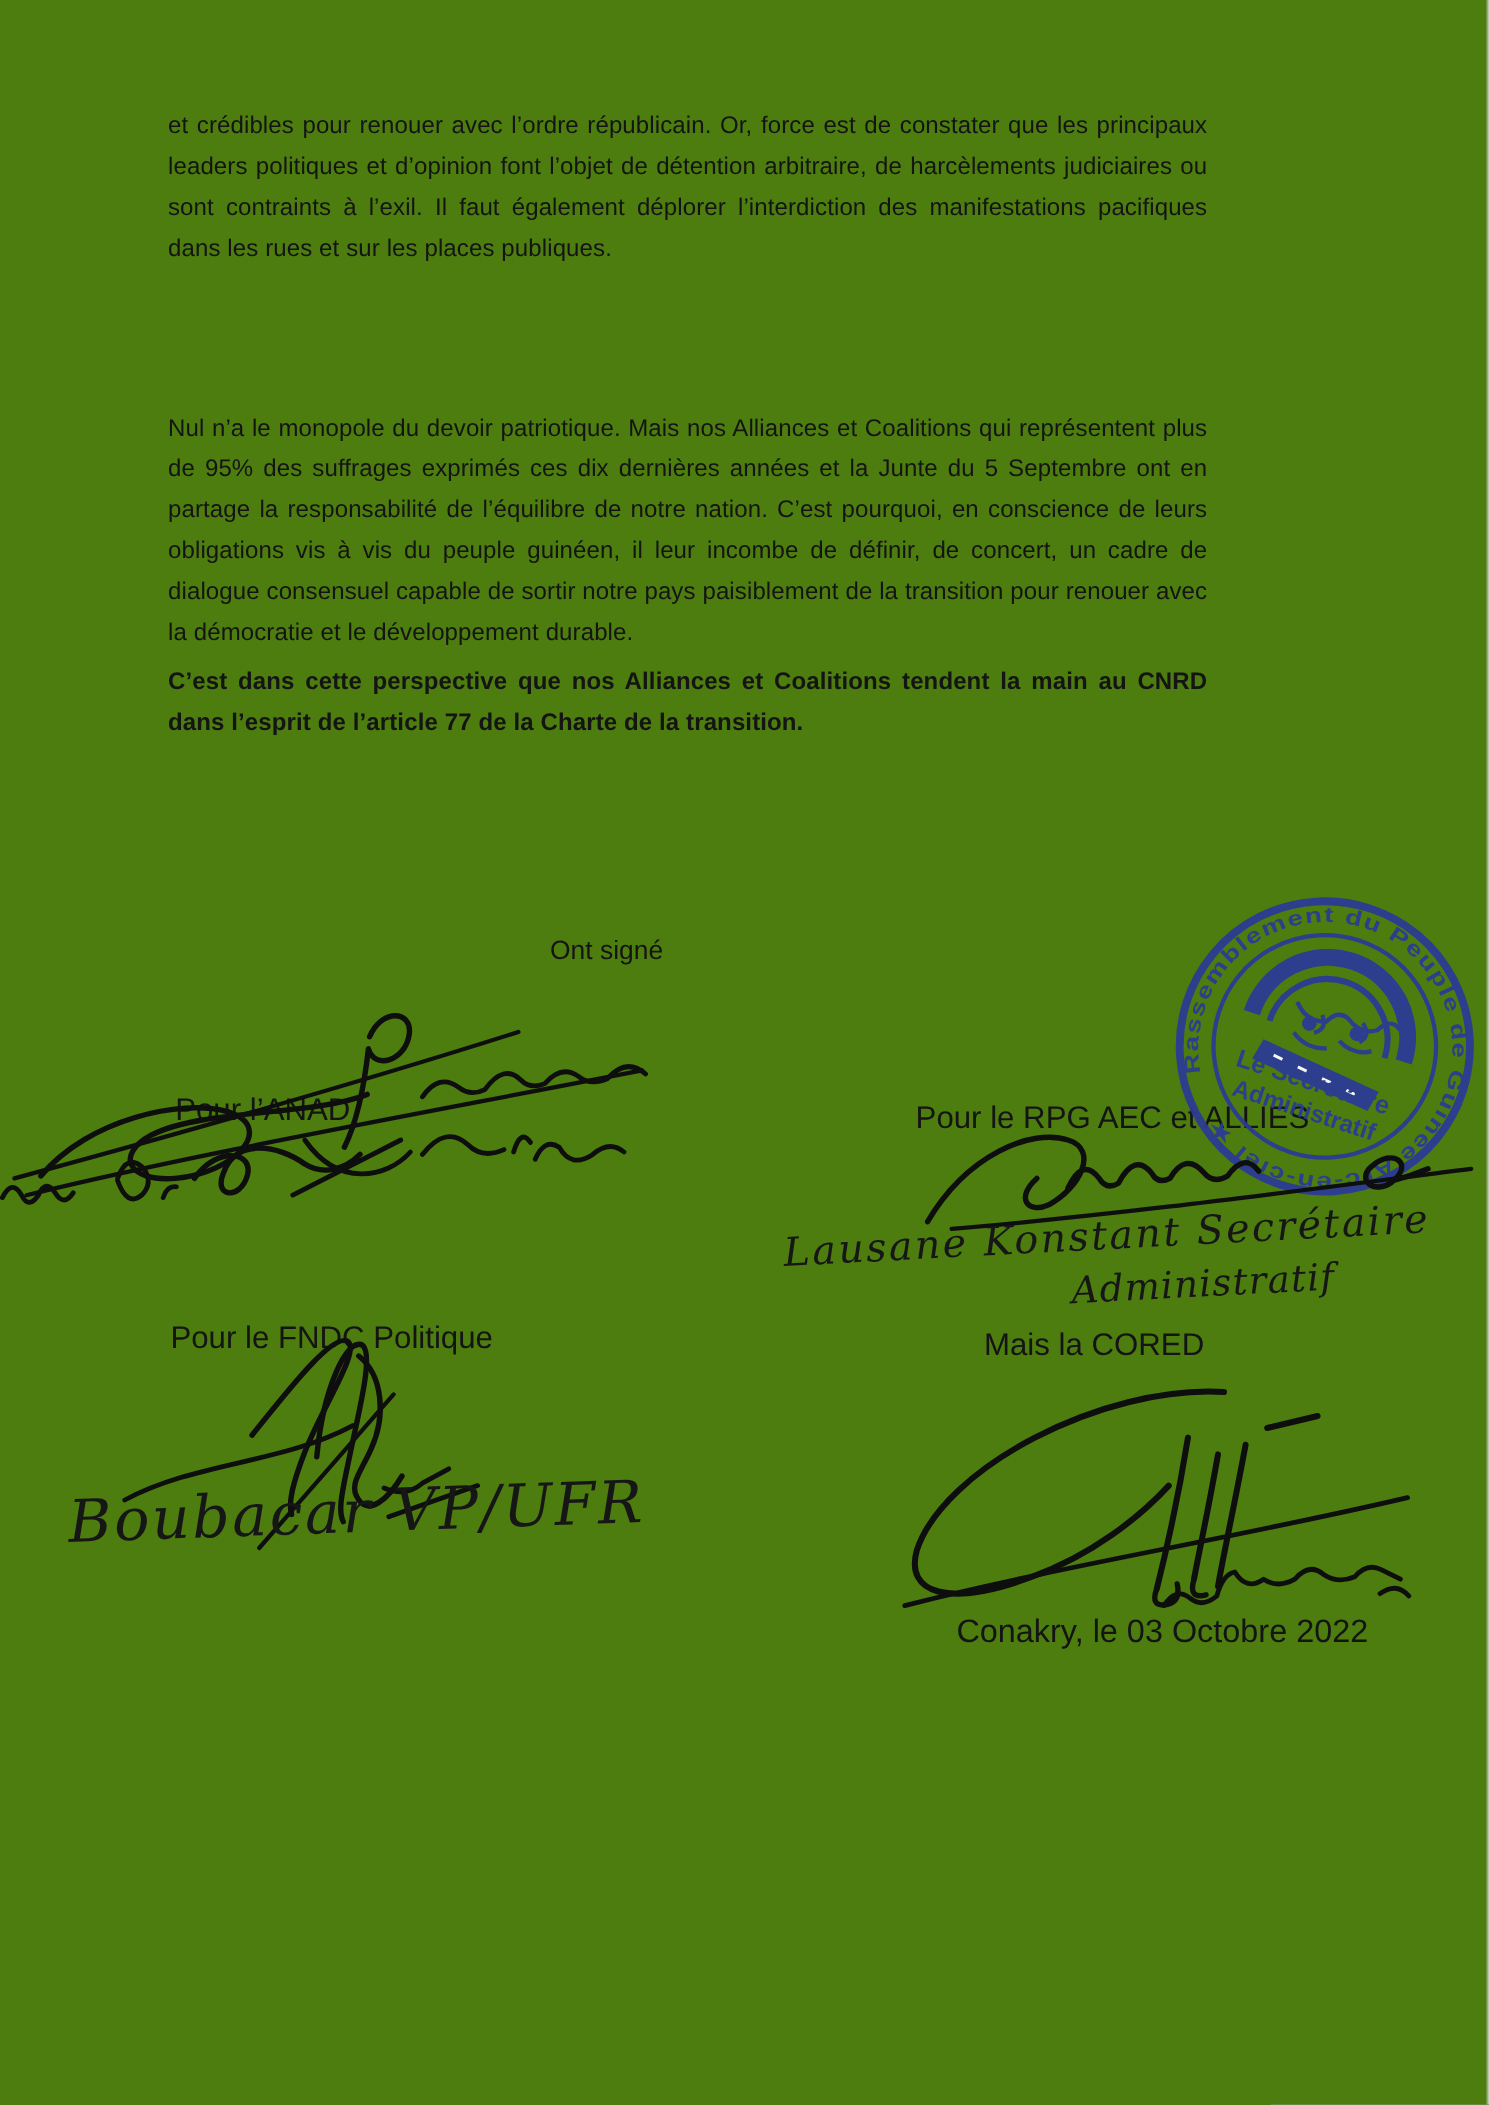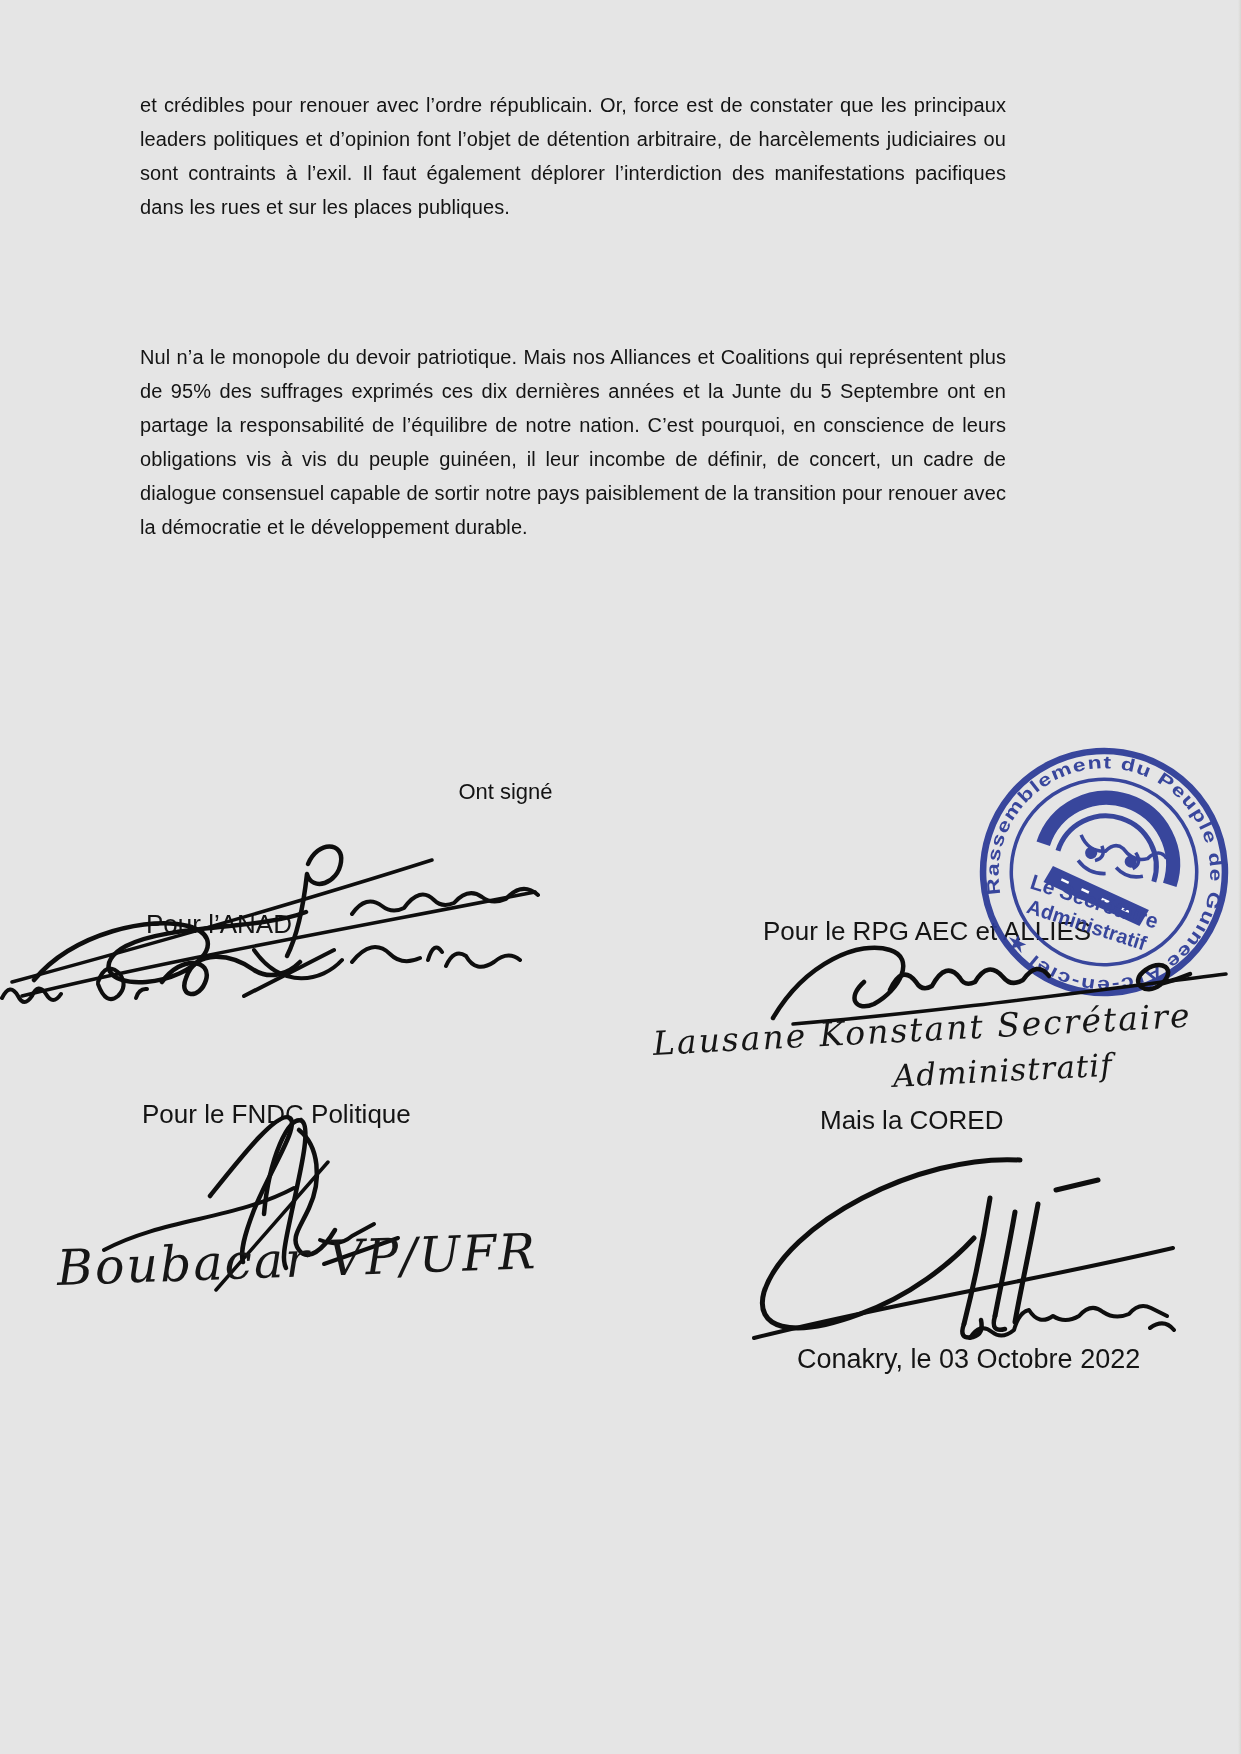--- a/index.html
+++ b/index.html
@@ -1,20 +1,20 @@
 <!DOCTYPE html>
 <html lang="fr"><head>
 <meta charset="utf-8">
 <style>
   html,body{margin:0;padding:0;background:#9a9a9a;}
   .page{
     position:relative;
     width:1241px;height:1754px;
     margin:0 auto;
-    background:#e5e5e5;
+    background:#4d7c0f;
     font-family:"Liberation Sans", sans-serif;
     color:#141414;
     overflow:hidden;
   }
   .page::after{
     content:"";position:absolute;right:0;top:0;width:3px;height:100%;
     background:linear-gradient(to left,#d8d8d4,rgba(255,255,255,0));
   }
   .para{
     position:absolute;left:140px;width:866px;
@@ -46,20 +46,21 @@
     opacity:.93;
   }
 </style>
 </head>
 <body>
 
 <div class="page">
 
   <p class="para" style="top:88px">et crédibles pour renouer avec l’ordre républicain. Or, force est de constater que les principaux leaders politiques et d’opinion font l’objet de détention  arbitraire, de harcèlements judiciaires ou sont contraints à l’exil. Il faut également déplorer l’interdiction des manifestations pacifiques dans les rues et sur les places publiques.</p>
   <p class="para" style="top:340px">Nul n’a le monopole du devoir patriotique. Mais nos Alliances et Coalitions qui représentent plus de 95% des suffrages exprimés ces dix dernières années et la Junte du 5 Septembre ont en partage la responsabilité de l’équilibre de notre nation.  C’est pourquoi, en conscience de leurs obligations vis à vis du peuple guinéen, il leur incombe de définir, de concert, un cadre de dialogue consensuel capable de sortir notre pays paisiblement de la transition pour renouer avec la démocratie et le développement durable.</p>
+  <p class="para bold" style="top:551px">C’est dans cette perspective que nos Alliances et Coalitions tendent la main au CNRD dans l’esprit de l’article 77 de la Charte de la transition.</p>
 
   <p class="center-line" style="top:779px">Ont signé</p>
 
   <p class="sig-label" style="left:136px;top:899px">Pour l’ANAD</p>
   <p class="sig-label" style="left:753px;top:906px">Pour le RPG AEC et ALLIES</p>
   <p class="sig-label" style="left:132px;top:1089px">Pour le FNDC Politique</p>
   <p class="sig-label" style="left:810px;top:1095px">Mais la CORED</p>
 
   <svg class="sig-svg" style="left:0;top:830px" width="560" height="180" viewBox="0 0 560 180" aria-hidden="true">
     <path stroke-width="3.5" d="M12,152 C130,120 300,72 432,30"></path>

